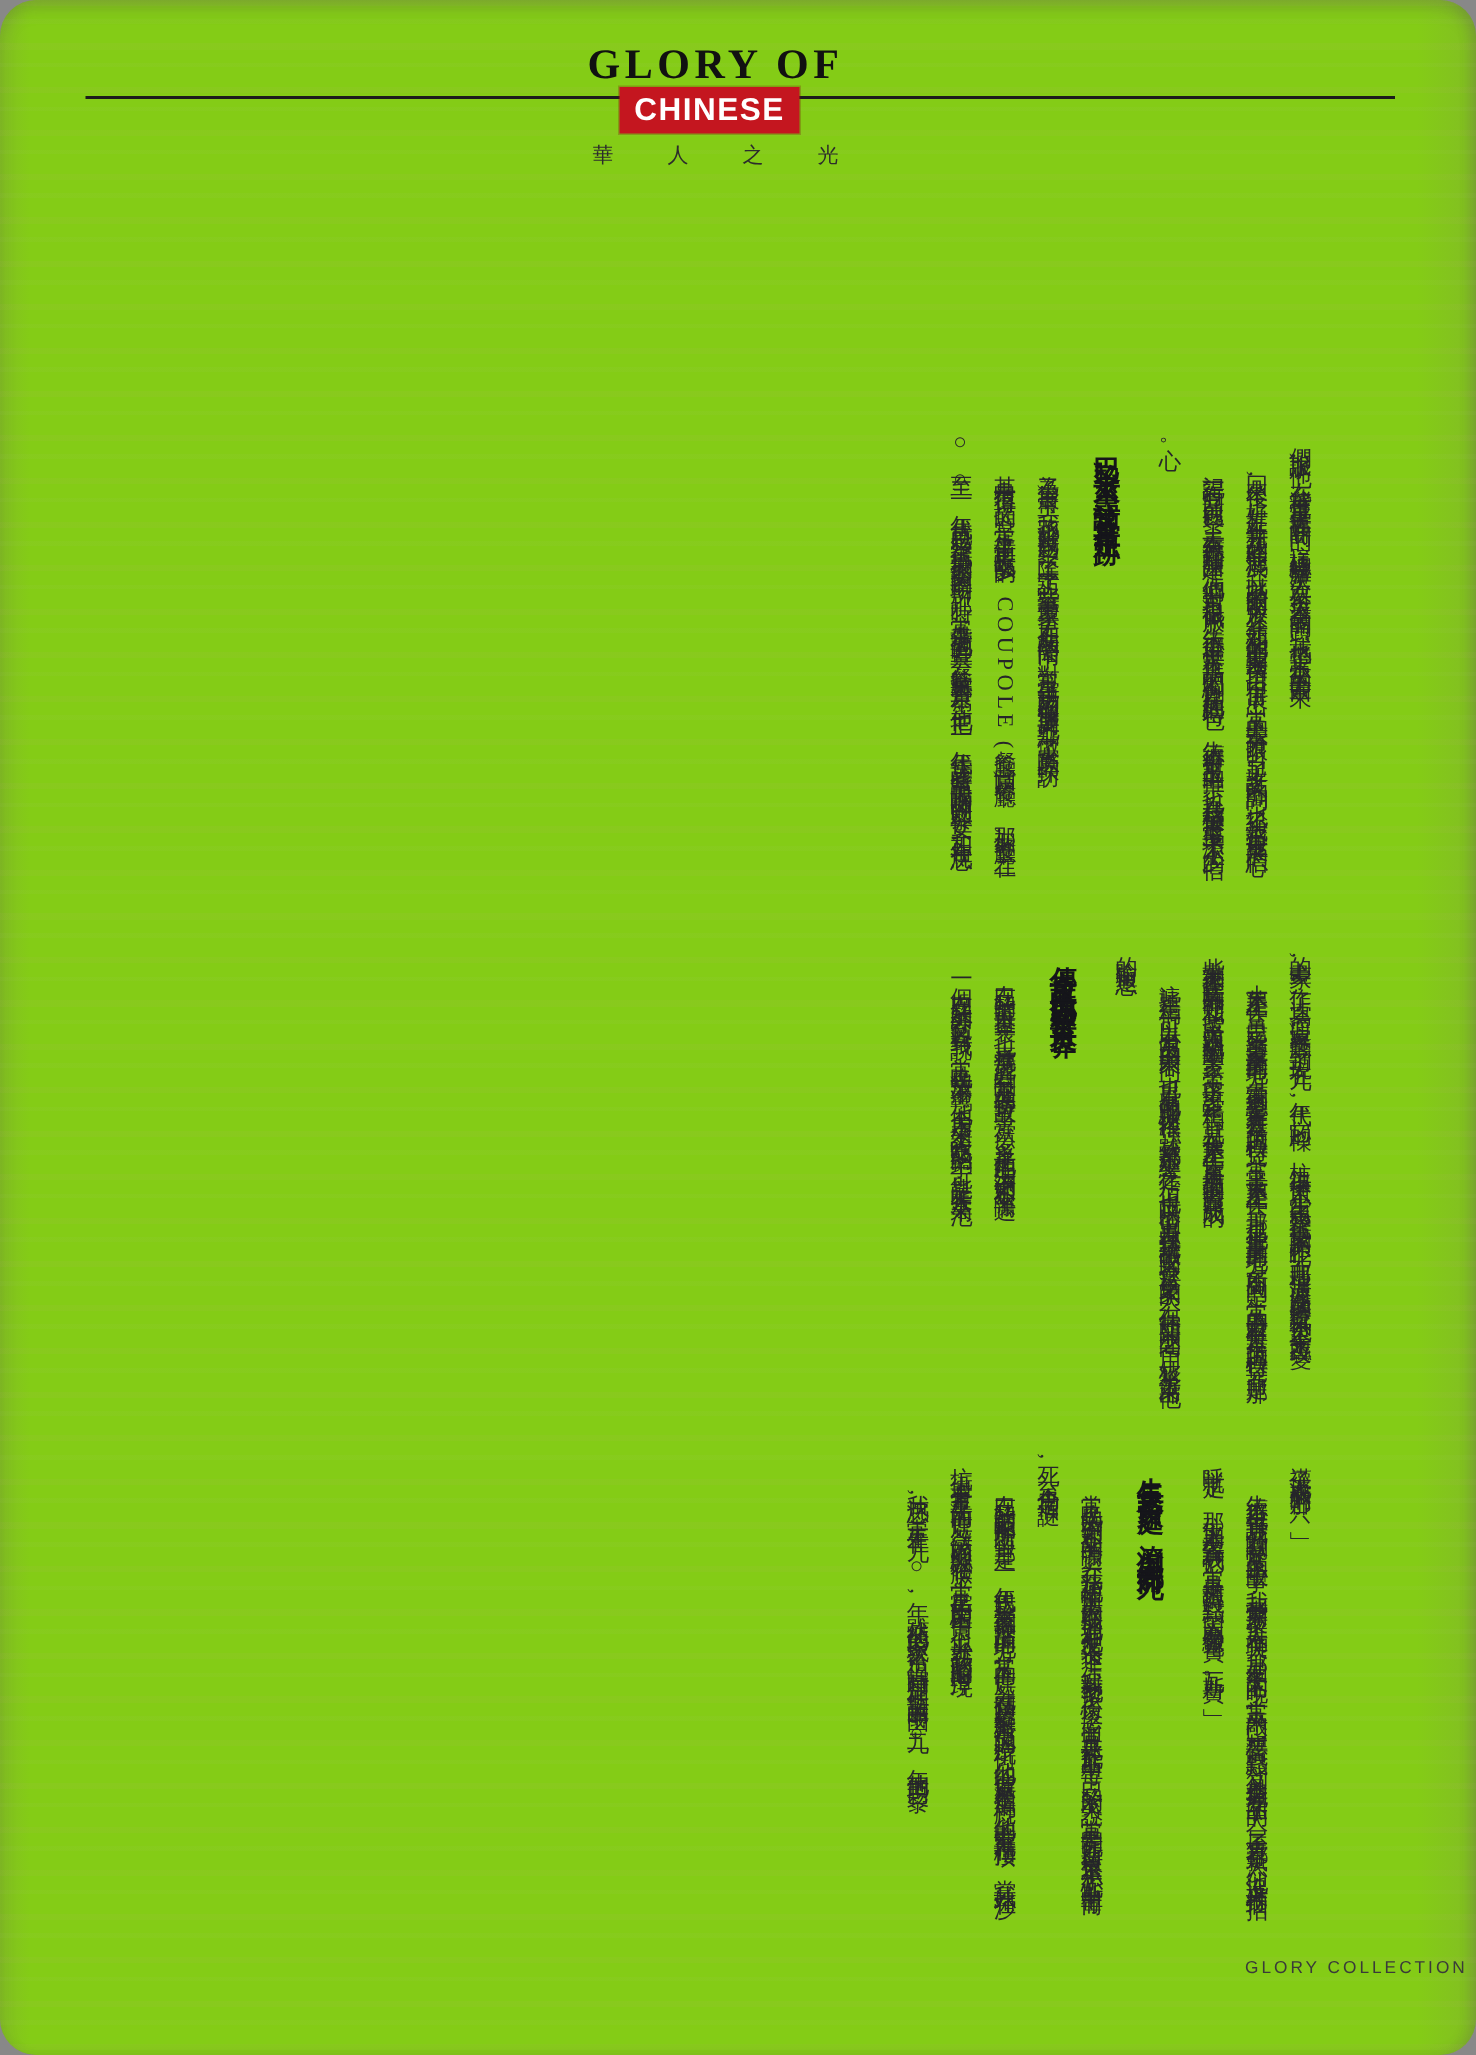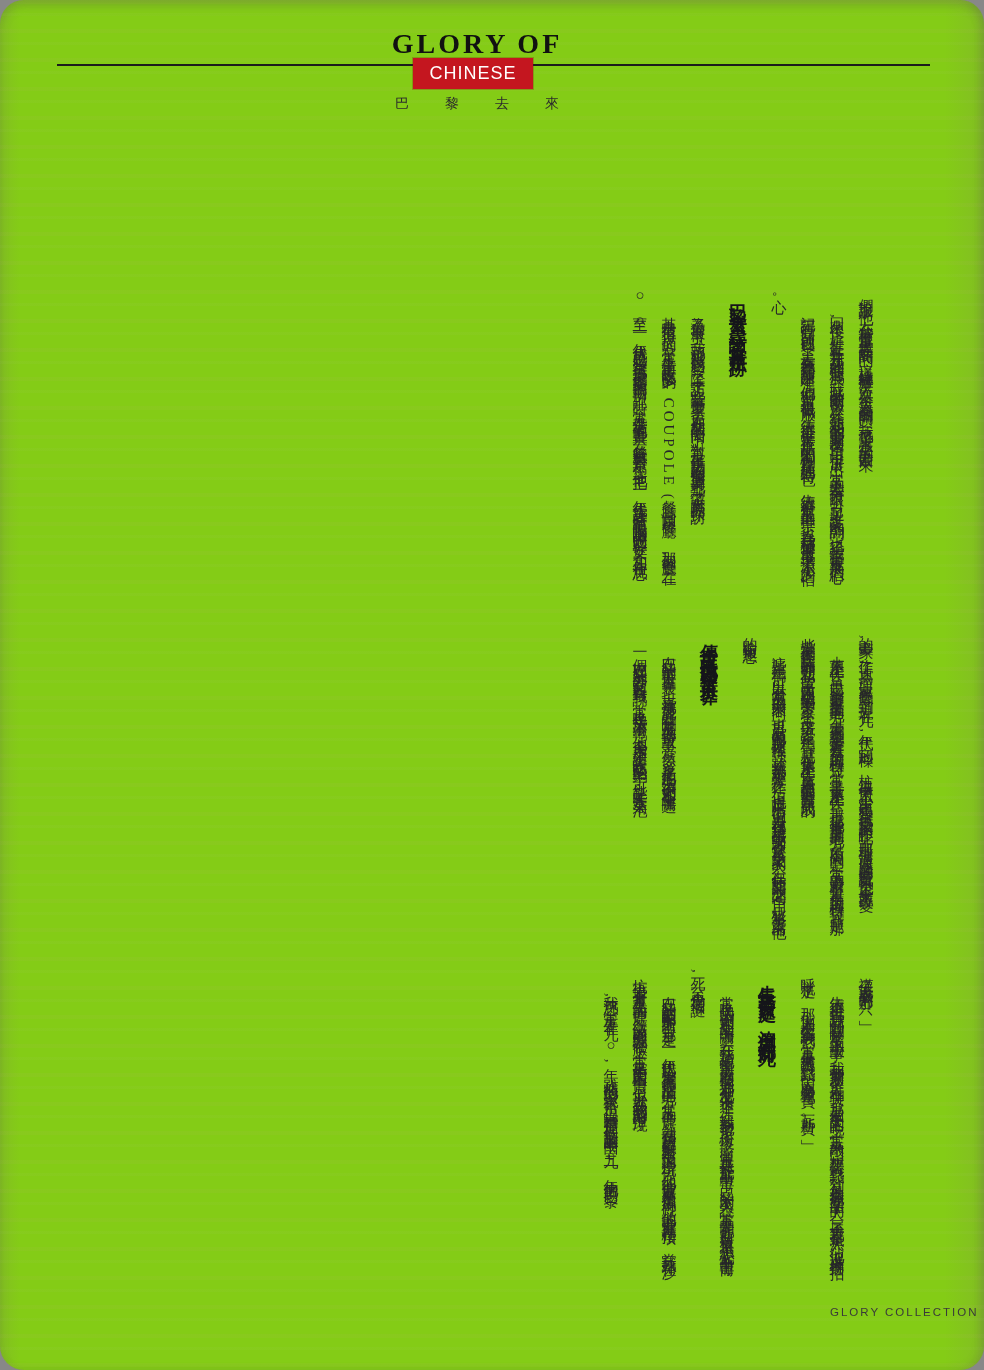--- a/index.html
+++ b/index.html
@@ -24,21 +24,21 @@
     position:absolute;top:28px;left:0;width:954px;text-align:center;
     font-family:"Liberation Serif","DejaVu Serif",serif;font-weight:bold;
     font-size:28px;letter-spacing:3px;color:#111;
   }
   .chinese-box{
     position:absolute;top:58px;left:413px;width:120px;height:31px;
     background:#c4161f;display:flex;align-items:center;justify-content:center;
     box-shadow:0 0 0 1px rgba(120,10,10,.25);
   }
   .chinese-box span{
-    color:#fff;font-weight:normal;font-size:18px;letter-spacing:1px;
+    color:#fff;font-weight:bold;font-size:21px;letter-spacing:1px;
     font-family:"Liberation Sans","DejaVu Sans",sans-serif;
   }
   .tagline{
     position:absolute;top:95px;left:0;width:954px;text-align:center;
     font-size:14px;letter-spacing:36px;padding-left:36px;box-sizing:border-box;
     color:#2c2c2c;
   }
 
   
   .band{
@@ -69,21 +69,21 @@
 </head>
 <body>
 
 <div class="page">
 
   <div class="rule"></div>
   <div class="glory">GLORY OF</div>
   <div class="chinese-box">
     <span>CHINESE</span>
   </div>
-  <div class="tagline">巴黎去來</div>
+  <div class="tagline">華人之光</div>
 
   <section class="band" id="band1">
     <p class="cont">們說服了他,在台灣推常玉是需要時間的,這樣總算解決了一次要付大筆資金的問題,我也帶了六張常玉的畫回來。</p>
     <p class="indent">回來後,正好趕上在新光三越的徐悲鴻展,我以其中的兩張放在「徐悲鴻和他的畫家朋友」項目中一併展出,常玉的畫十分搶眼,引起了許多人的詢問,也給了我主辦常玉展的信心。</p>
     <p class="indent">記得有一回前往巴黎,去看朱德群和陳建中,他們對常玉也很佩服,朱德群推崇常玉作品中的獨創性是他的特色。朱德群對常玉的推崇,也為我積極籌展常玉增添了不少的信心。</p>
     <h2>巴黎去來,尋訪常玉當年足跡</h2>
     <p class="indent">為了籌展常玉,我跑了好幾趟巴黎,除了走訪了一些華裔畫家,更在朋友的陪同下,對常玉當年活動的幾個重要地點,做了實際的探訪。</p>
     <p class="indent">其中最值得一提的,是常玉生前常去吃飯的LA COUPOLE餐廳(圓頂餐廳)。那個餐廳,在二○至三○年代就是巴黎當代畫家們聚會的場所,那時,常玉帶著他的畫具,在餐廳裏對景寫生,他把三○年代穿著時髦前去喝咖啡的巴黎仕女,和正在沈思</p>
   </section>
 

